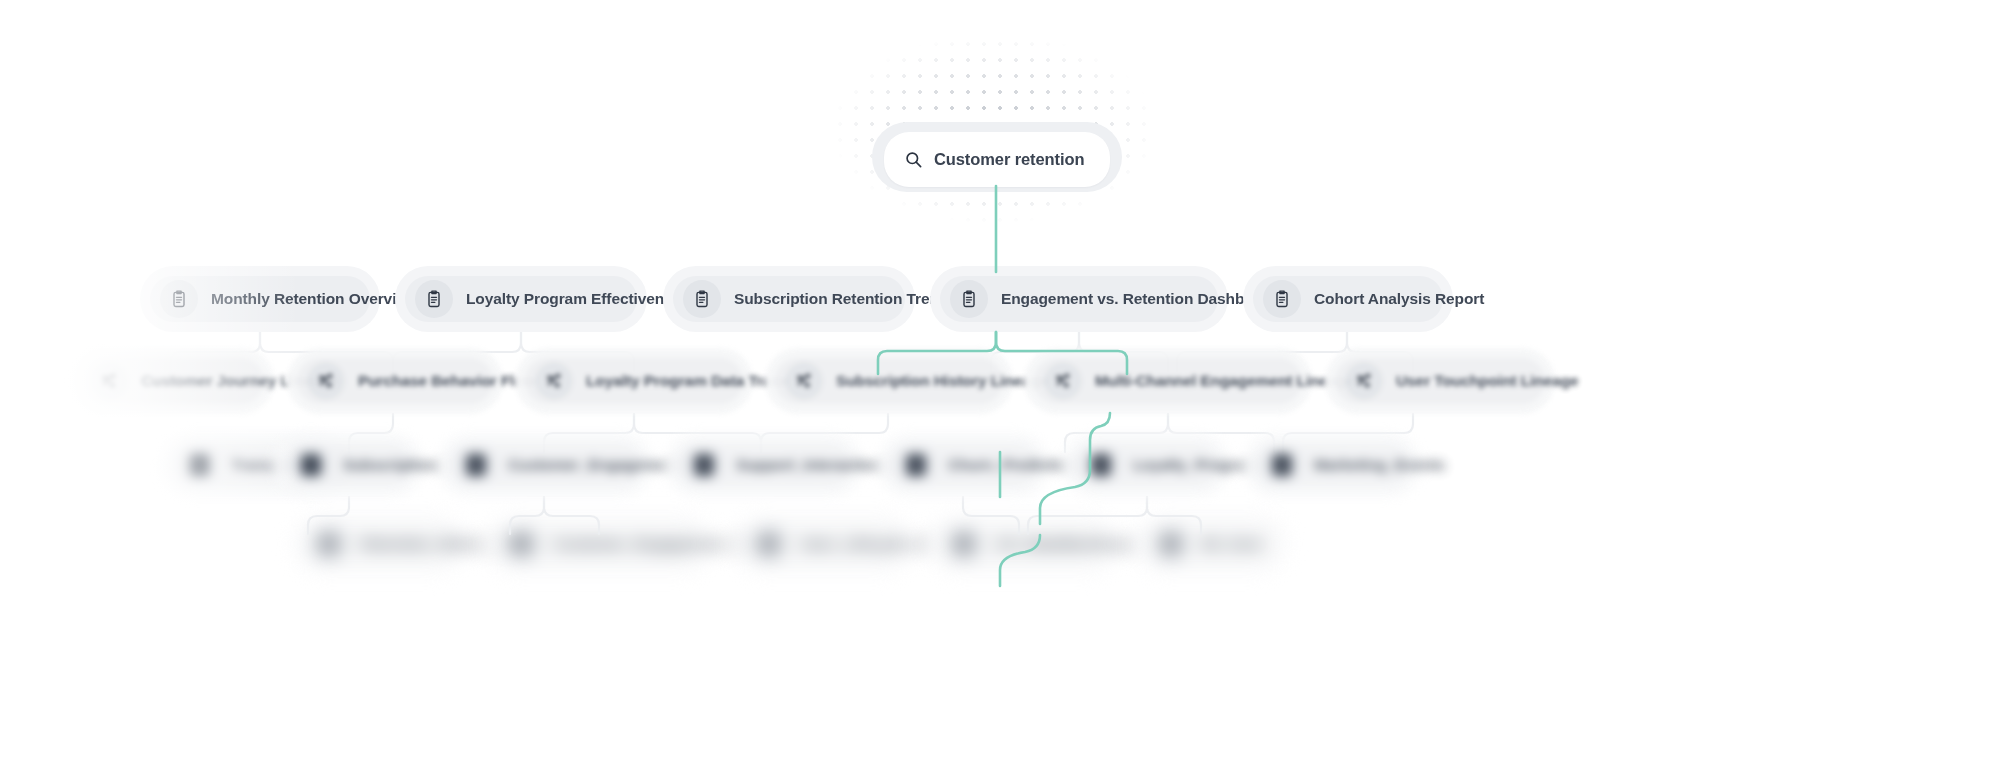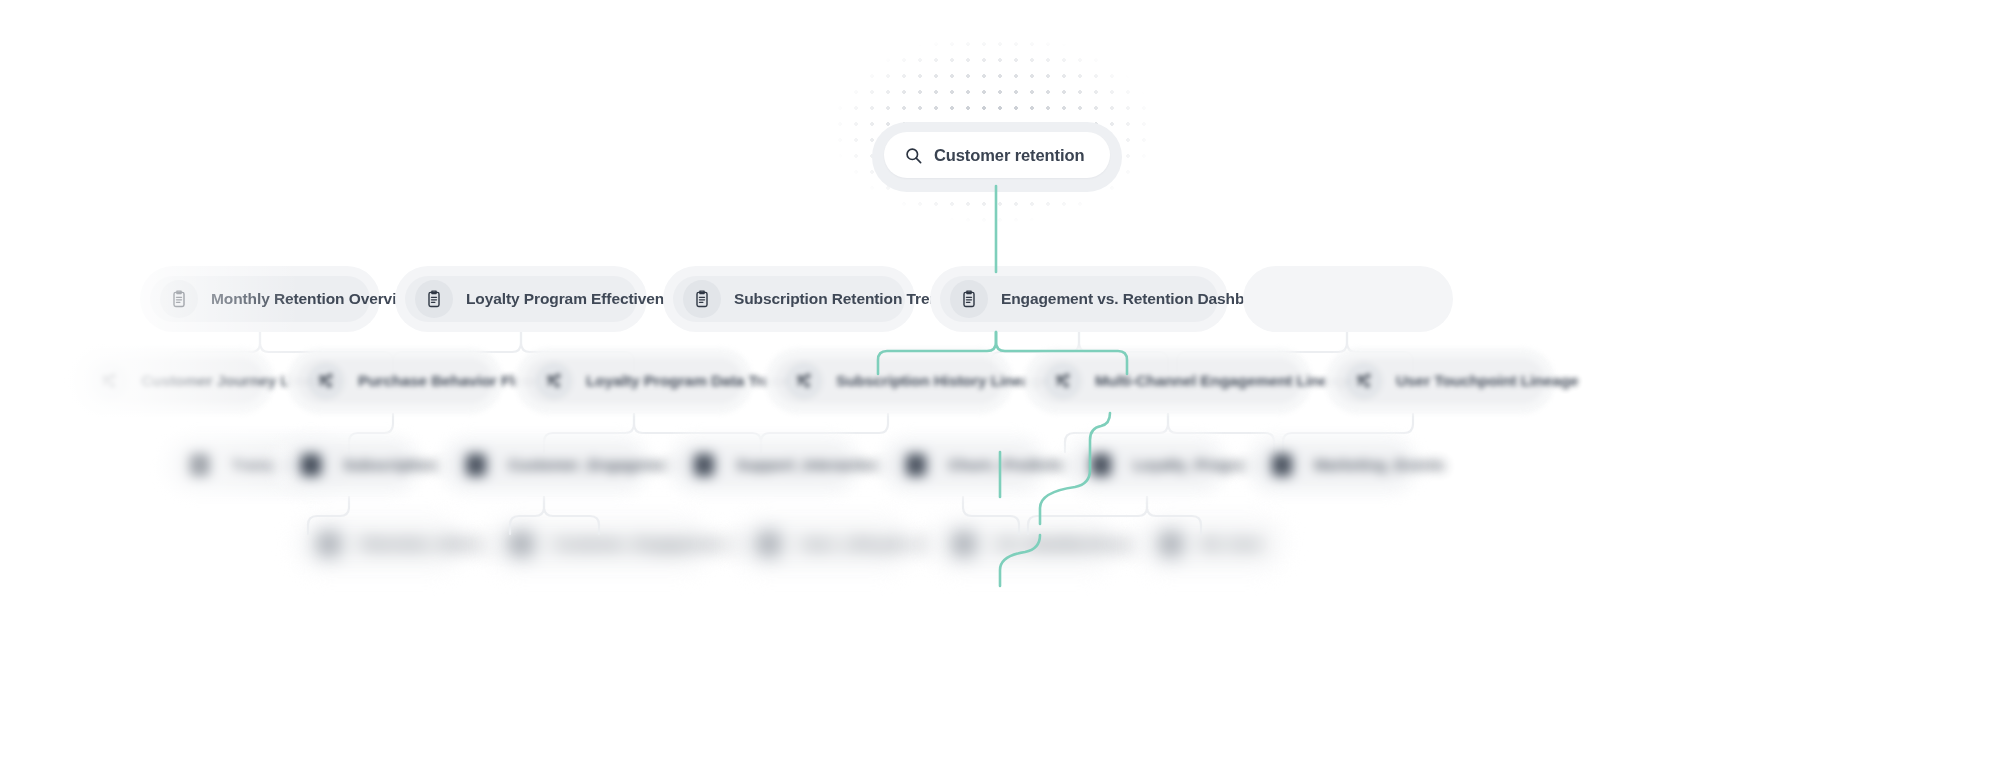--- a/index.html
+++ b/index.html
@@ -68,21 +68,21 @@
     height: 70px;
     border-radius: 35px;
     background: #eef0f3;
     z-index: 4;
   }
   #search-pill {
     position: absolute;
     left: 884px;
     top: 132px;
     width: 226px;
-    height: 46px;
+    height: 55px;
     border-radius: 25px;
     background: #ffffff;
     display: flex;
     align-items: center;
     gap: 11px;
     padding: 0 18px 0 20px;
     z-index: 5;
     box-shadow: 0 1px 2px rgba(20,28,40,0.04);
   }
   #search-pill .search-icon { flex: 0 0 auto; display: block; }
@@ -295,20 +295,32 @@
               <path d="M9 10h6"></path>
               <path d="M9 13h6"></path>
               <path d="M9 16h4"></path>
             </svg>
           </div>
           <span class="node-label">Engagement vs. Retention Dashboard</span>
         </div>
       </div>
       <div class="node tier-1" style="left: 1243px; top: 266px; width: 210px; height: 66px;">
         <div class="node-halo"></div>
+        <div class="node-body">
+          <div class="node-badge">
+            <svg width="20" height="20" viewBox="0 0 24 24" fill="none" stroke="#2f3744" stroke-width="1.7" stroke-linecap="round" stroke-linejoin="round">
+              <path d="M8 4h8a2 2 0 0 1 2 2v13a2 2 0 0 1-2 2H8a2 2 0 0 1-2-2V6a2 2 0 0 1 2-2z"></path>
+              <path d="M9.5 2.5h5v3h-5z"></path>
+              <path d="M9 10h6"></path>
+              <path d="M9 13h6"></path>
+              <path d="M9 16h4"></path>
+            </svg>
+          </div>
+          <span class="node-label">Cohort Analysis Report</span>
+        </div>
       </div>
       <div class="node tier-2" style="left: 70px; top: 348px; width: 204px; height: 66px;">
         <div class="node-halo"></div>
         <div class="node-body">
           <div class="node-badge">
             <svg width="20" height="20" viewBox="0 0 24 24" fill="none" stroke="#2f3744" stroke-width="1.7" stroke-linecap="round" stroke-linejoin="round">
               <circle cx="6.5" cy="8" r="2.6" fill="#2f3744" stroke="none"></circle>
               <circle cx="17" cy="6" r="2.6" fill="#2f3744" stroke="none"></circle>
               <circle cx="16" cy="17" r="2.6" fill="#2f3744" stroke="none"></circle>
               <circle cx="6.5" cy="15" r="2" fill="#2f3744" stroke="none"></circle>

